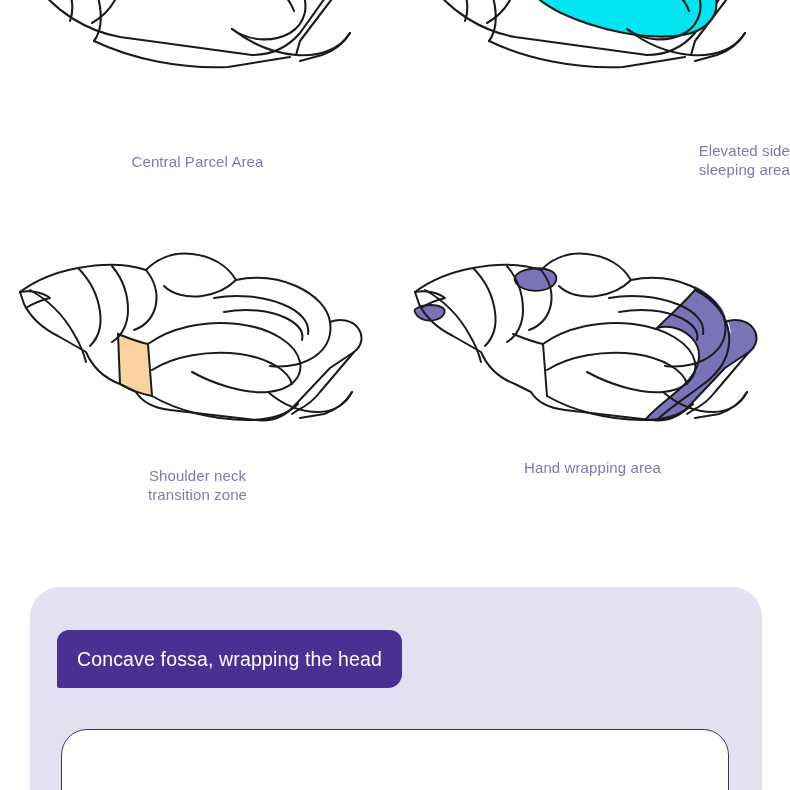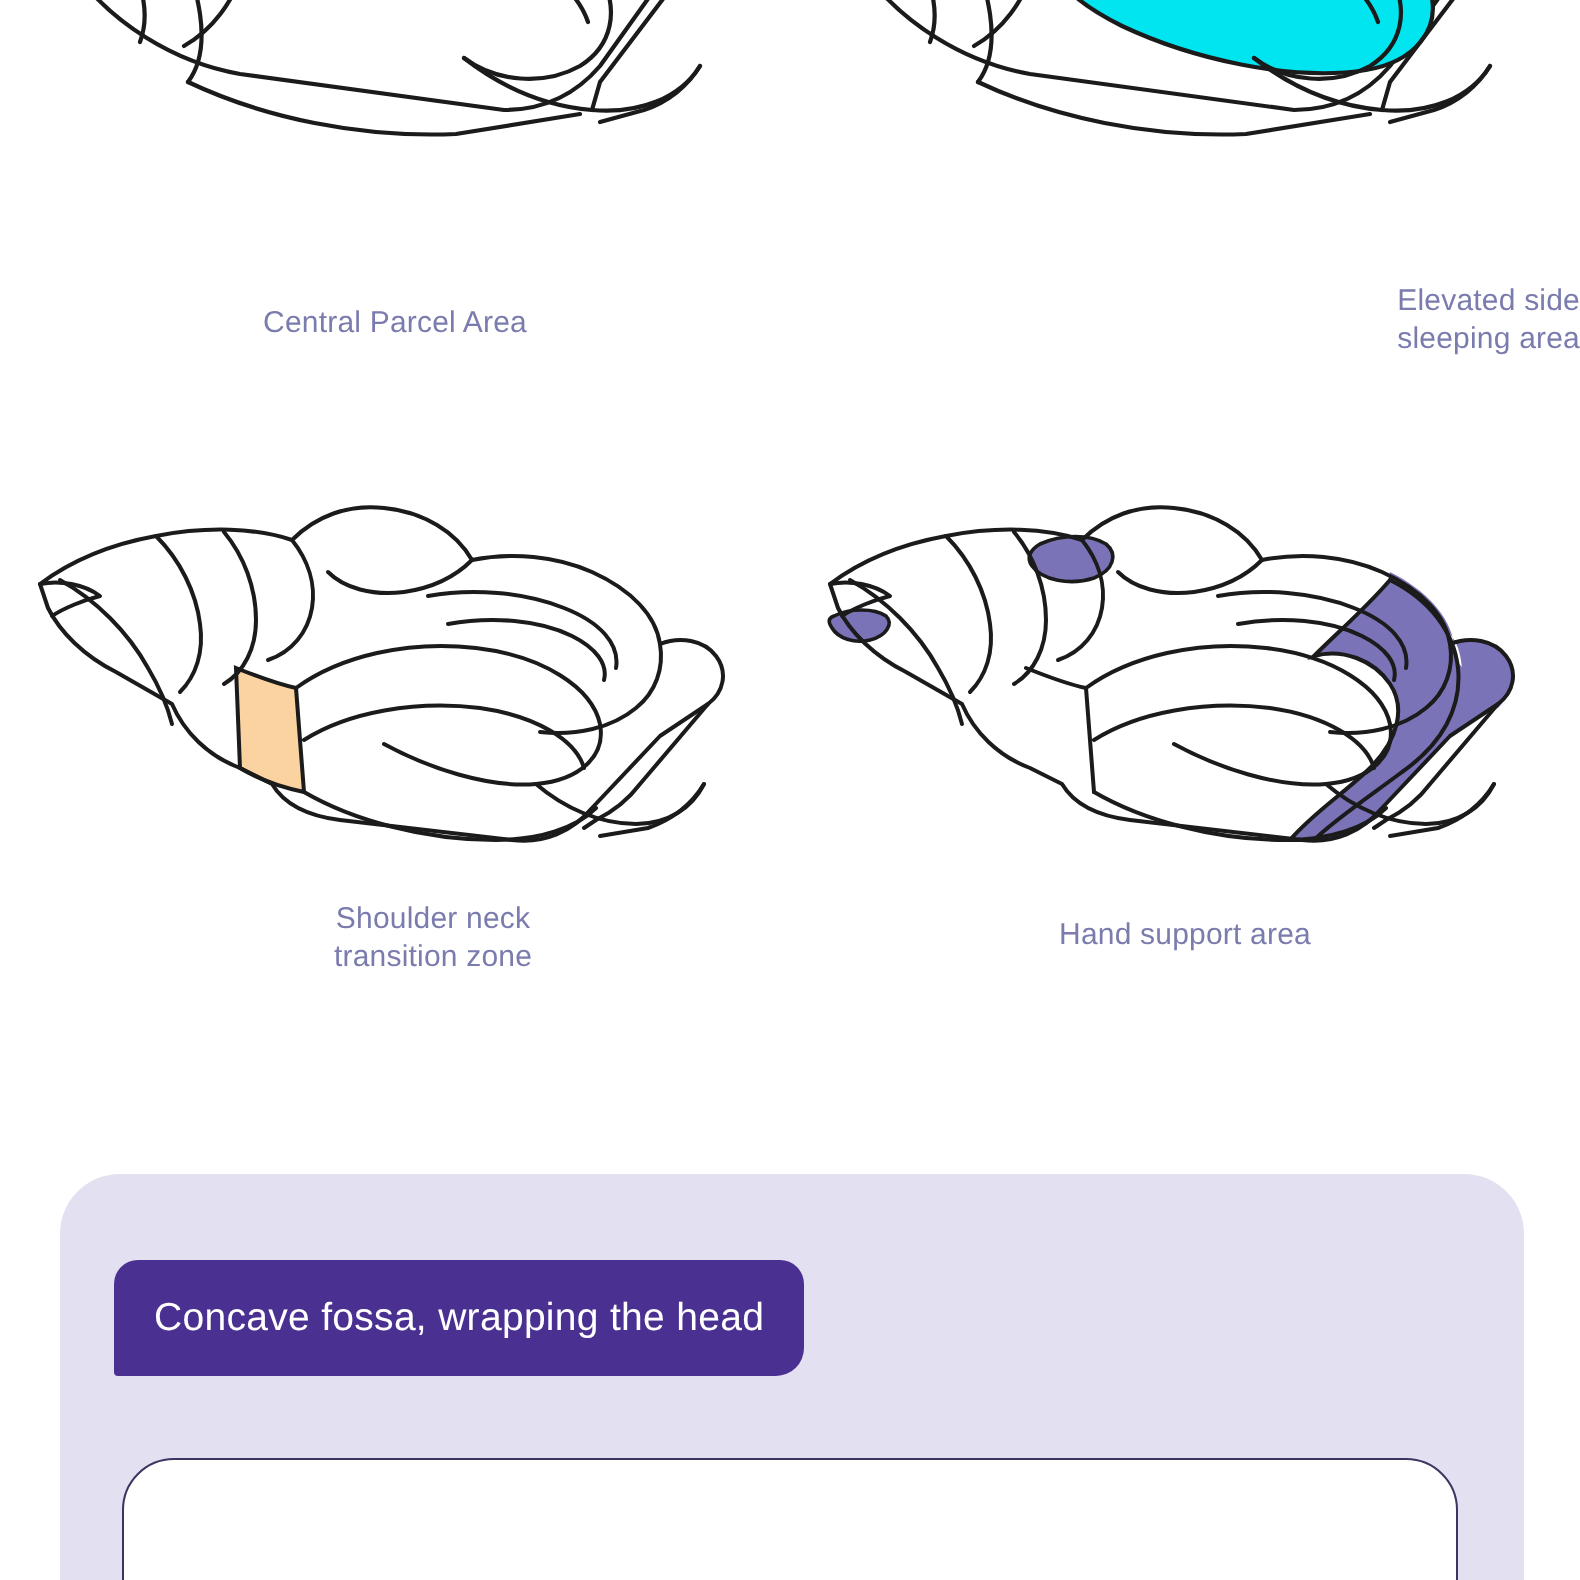--- a/index.html
+++ b/index.html
@@ -50,21 +50,21 @@
     width: 395px;
     text-align: center;
     color: #7b7cae;
     font-size: 15px;
     line-height: 19px;
     letter-spacing: 0.1px;
     white-space: pre-line;
   }
   .cell-tl .feature-label { top: 237px; }
   .cell-tr .feature-label { top: 226px; text-align: right; }
-  .cell-bl .feature-label { top: 200px; padding-left: 19px; }
+  .cell-bl .feature-label { top: 216px; }
   .cell-br .feature-label { top: 208px; }
 
   
   .info-panel {
     position: absolute;
     left: 30px;
     top: 587px;
     width: 732px;
     height: 259px;
     background: #e3e0f2;
@@ -257,21 +257,21 @@
         <path d="M148 94 C 170 78, 204 70, 238 74 C 272 78, 296 94, 300 112
                  C 303 128, 290 140, 268 142 C 244 144, 214 134, 192 122"></path>
         <path d="M152 120 C 174 106, 208 100, 240 104 C 268 108, 288 120, 292 134"></path>
         <path d="M118 84 C 128 88, 138 92, 148 94 L 152 146"></path>
         <path d="M152 146 C 176 160, 212 170, 248 170 C 270 170, 288 164, 298 154"></path>
         <path d="M268 142 C 282 154, 300 162, 318 162 C 334 162, 346 154, 352 142"></path>
         <path d="M354 102 L 320 142 C 314 150, 306 156, 298 160 L 292 164"></path>
         <path d="M352 142 C 346 152, 336 160, 324 164 L 300 168"></path>
       </g>
     </svg>
-    <div class="feature-label">Hand support area</div>
+    <div class="feature-label">Hand wrapping area</div>
   </div>
 
 </div>
 
 <div class="info-panel">
   <div class="panel-badge">
     <span>Concave fossa, wrapping the head</span>
   </div>
   <div class="panel-card"></div>
 </div>

